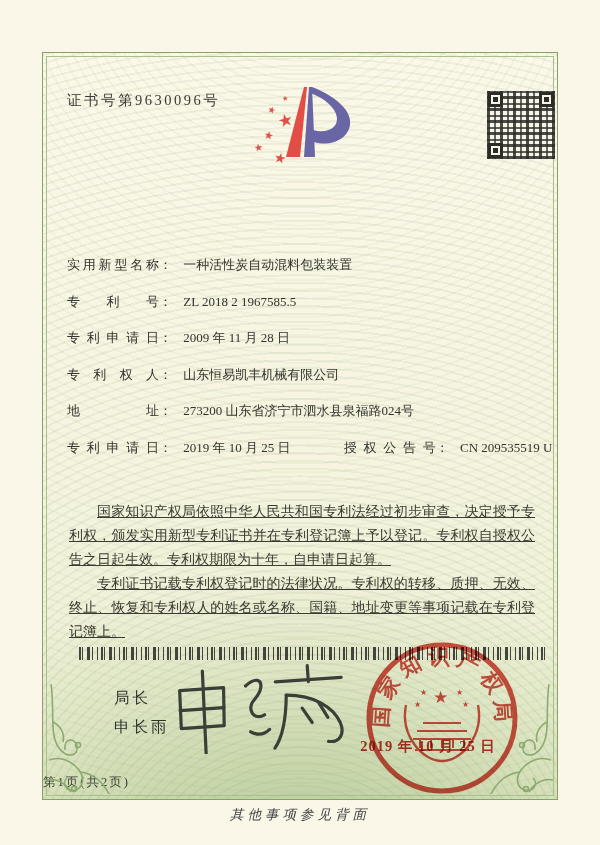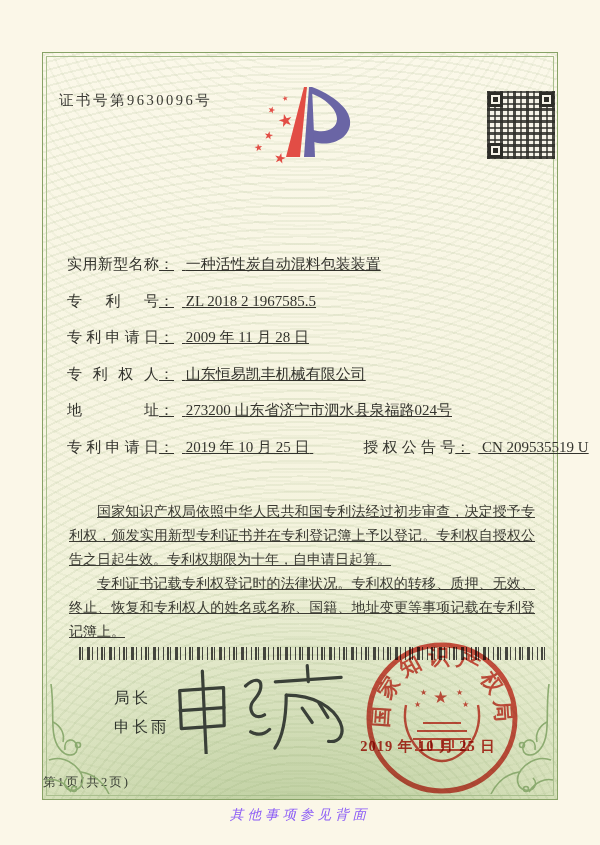--- a/index.html
+++ b/index.html
@@ -13,52 +13,52 @@
   .frame{
     position:absolute;left:42px;top:52px;width:514px;height:746px;
     border:1.6px solid #87a266;
     outline:1px solid #a9bf8d;outline-offset:-5px;
     background:
       radial-gradient(120% 55% at 50% 108%, rgba(139,170,106,0.50) 0%, rgba(139,170,106,0.16) 45%, rgba(139,170,106,0) 70%),
       repeating-radial-gradient(120% 80% at 50% 115%, rgba(120,150,90,0.10) 0 2px, rgba(255,255,255,0) 2px 8px),
       repeating-radial-gradient(100% 70% at 50% -15%, rgba(120,150,90,0.06) 0 2px, rgba(255,255,255,0) 2px 9px),
       linear-gradient(180deg,#fbf8e9 0%,#f6f4e0 55%,#edf0d5 85%,#e5ebca 100%);
   }
-  .certno{position:absolute;left:16px;top:38px;font-size:14.5px;letter-spacing:2.5px;color:#3a3a34;}
+  .certno{position:absolute;left:24px;top:38px;font-size:14.5px;letter-spacing:2.5px;color:#3a3a34;}
   .logo{position:absolute;left:205px;top:18px;}
   .qr{position:absolute;left:444px;top:38px;width:68px;height:68px;background-color:#f6f3e8;
       background-image:
         repeating-linear-gradient(0deg, rgba(45,45,40,.85) 0 3px, transparent 3px 6px, rgba(45,45,40,.75) 6px 8px, transparent 8px 12px),
         repeating-linear-gradient(90deg, rgba(45,45,40,.85) 0 3px, transparent 3px 7px, rgba(45,45,40,.7) 7px 9px, transparent 9px 13px);}
   .finder{position:absolute;width:15px;height:15px;border:3px solid #2d2d28;background:#f6f3e8;box-sizing:border-box;}
   .finder::after{content:"";position:absolute;inset:2px;background:#2d2d28;}
   .f-tl{left:1px;top:1px;} .f-tr{right:1px;top:1px;} .f-bl{left:1px;bottom:1px;}
   .title{position:absolute;left:0;top:130px;width:100%;text-align:center;
          font-size:31px;font-weight:bold;letter-spacing:7px;color:#1d1d1a;}
   
-  .fields{position:absolute;left:24px;top:201px;right:20px;font-size:15px;color:#33332d;text-decoration:underline;}
+  .fields{position:absolute;left:24px;top:201px;right:20px;font-size:13px;color:#33332d;}
   .frow{margin-bottom:15.5px;line-height:21px;white-space:nowrap;}
   .ftext{display:inline-block;width:92px;text-align:justify;text-align-last:justify;vertical-align:top;}
   .fcolon{margin-right:8px;}
   .grant2{margin-left:50px;}
   
   .paras{position:absolute;left:26px;right:22px;top:447px;font-size:14px;line-height:24px;
          text-align:justify;color:#3b3b33;}
   .paras p{margin:0;text-indent:2em;text-decoration:underline;}
   
   .barcode{position:absolute;left:36px;top:594px;width:470px;height:13px;opacity:.88;
     background:repeating-linear-gradient(90deg,#2e2e2a 0 2px,transparent 2px 3px,#2e2e2a 3px 4px,transparent 4px 8px,#2e2e2a 8px 11px,transparent 11px 13px,#2e2e2a 13px 14px,transparent 14px 18px,#2e2e2a 18px 19px,transparent 19px 22px);}
   .officer{position:absolute;left:34px;top:630px;font-size:15.5px;line-height:29px;letter-spacing:3px;color:#2e332c;margin-left:37px;}
   .signature{position:absolute;left:118px;top:606px;}
   .seal{position:absolute;left:320px;top:586px;width:158px;height:158px;mix-blend-mode:multiply;}
   .sealdate{position:absolute;left:300px;top:684px;width:170px;text-align:center;
             color:#c4352b;font-size:14.5px;letter-spacing:1px;font-weight:600;mix-blend-mode:multiply;}
   .pageno{position:absolute;left:0;bottom:8px;width:100%;font-size:12.5px;letter-spacing:2px;color:#3a3f35;}
   .footnote{position:absolute;left:0;top:806px;width:100%;text-align:center;
-            font-size:13.5px;letter-spacing:4px;color:#8b5cf6;font-style:italic;}
+            font-size:13.5px;letter-spacing:4px;color:#404040;font-style:italic;}
   .fl{position:absolute;bottom:2px;}
   .fl-left{left:2px;}
   .fl-right{right:2px;transform:scaleX(-1);}
 </style>
 </head>
 <body>
 
 <div class="frame">
 
   <div class="certno">证书号第9630096号</div>

